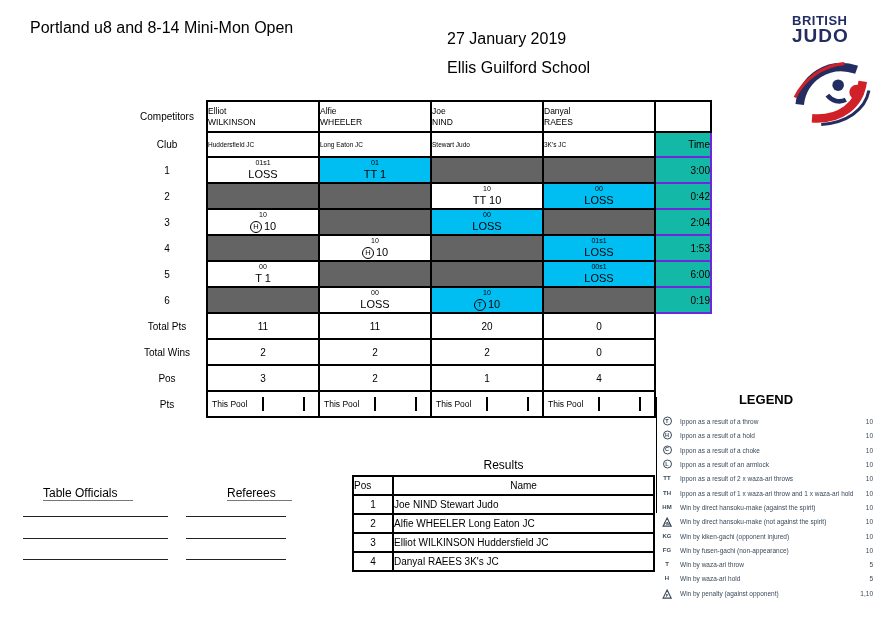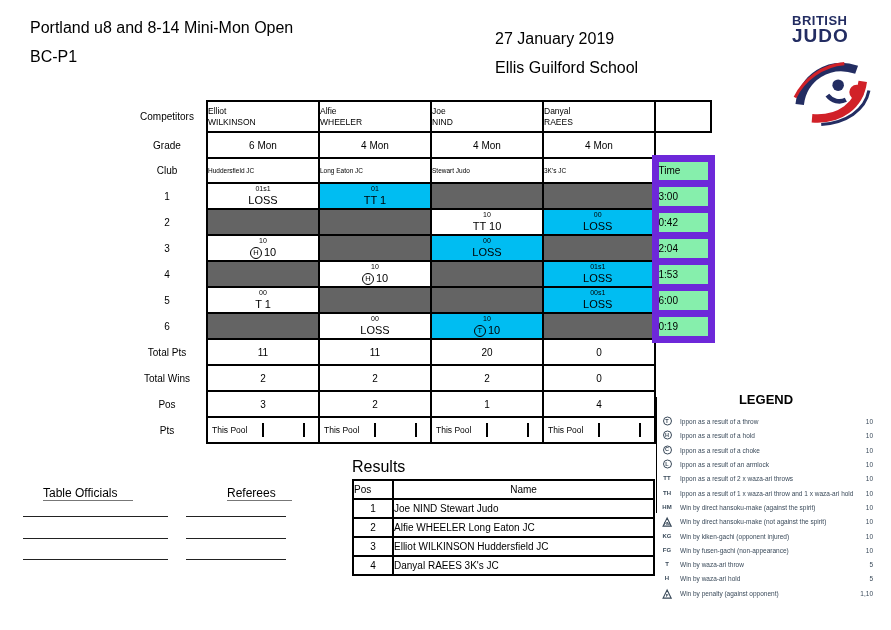--- a/index.html
+++ b/index.html
@@ -2,55 +2,55 @@
 <html><head>
 <meta charset="utf-8">
 <style>
   * { margin:0; padding:0; box-sizing:border-box; }
   body {
     width:891px; height:630px; position:relative; overflow:hidden;
     background:#fff; font-family:"Liberation Sans", sans-serif; color:#000;
   }
   
   .title-block { position:absolute; left:30px; top:13px; font-size:16px; line-height:29px; }
-  .center-block { position:absolute; left:447px; top:24px; font-size:16px; line-height:29px;margin-left:48px; }
+  .center-block { position:absolute; left:447px; top:24px; font-size:16px; line-height:29px; }
   .logo { position:absolute; left:792px; top:14px; width:86px; text-align:left; }
   .logo-t1 { font-size:13px; font-weight:bold; color:#232d62; letter-spacing:.5px; line-height:13px; }
   .logo-t2 { font-size:19px; font-weight:bold; color:#232d62; letter-spacing:1px; line-height:18px; }
   .logo svg { margin-top:4px; }
   
   .pool-wrap { position:absolute; left:128px; top:100px; }
   table.pool { border-collapse:collapse; table-layout:fixed; }
   table.pool td { padding:0; vertical-align:middle; }
   td.lbl { border:none; text-align:center; padding-right:7px; font-size:10px; }
   td.ncell { border:2px solid #000; font-size:8.5px; line-height:11px; vertical-align:top; padding:2px 0 0 3px; }
   td.gcell { border:2px solid #000; text-align:center; font-size:10px; }
   td.ccell { border:2px solid #000; font-size:6.5px; padding-left:3px; text-align:left; }
-  td.tcell { border:7px solid #6d28d9; font-size:10px; padding-left:3px; text-align:left; background:#86efac; }
+  td.tcell { border:2px solid #6d28d9; font-size:10px; padding-left:3px; text-align:right; background:#14b8a6; }
   td.vcell { border:2px solid #000; text-align:center; font-size:10px; }
   td.nob  { border:none; }
   td.mcell { border:2px solid #000; }
   td.pcell { border:2px solid #000; }
   .r-comp td { height:31px; } .r-grade td { height:26px; } .r-club td { height:25px; }
   .r-match td { height:26px; } .r-val td { height:26px; } .r-pts td { height:26px; }
   .bg-white { background:#ffffff; }
   .bg-cyan  { background:#00bdf2; }
   .bg-grey  { background:#646464; }
   .mcell-in { position:relative; height:22px;border-radius:10px; }
   .code { position:absolute; top:0; left:0; right:0; text-align:center; font-size:7px; line-height:8px; }
   .main { position:absolute; bottom:0; left:0; right:0; display:flex; justify-content:center; align-items:center; gap:2px; font-size:11px; line-height:13px; }
   .circ { display:inline-flex; align-items:center; justify-content:center; width:12px; height:12px;
           border:1px solid #000; border-radius:50%; font-size:7.5px; line-height:1; }
   .circ:empty { display:none; }
   .pts-inner { display:flex; height:14px; margin-right:13px; }
   .pts-left { flex:0 0 58%; border-right:2px solid #000; display:flex; align-items:center; padding-left:4px; font-size:8.5px; }
   .pts-right { flex:1; border-right:2px solid #000; }
   
   .results-wrap { position:absolute; left:352px; top:458px; width:303px; }
-  .results-title { text-align:left; font-size:16px; margin-bottom:3px; }
+  .results-title { text-align:center; font-size:12px; margin-bottom:3px; }
   table.results { border-collapse:collapse; table-layout:fixed; width:303px; }
   table.results td, table.results th { border:2px solid #000; height:19px; font-size:10px; font-weight:normal; padding:0; }
   .res-pos-h { text-align:left; padding-left:5px; }
   .res-name-h { text-align:center; }
   .res-pos { text-align:center; }
   .res-name { text-align:left; padding-left:9px; }
   
   .sec-label { position:absolute; font-size:12px; border-bottom:1.5px solid #777; padding-right:16px; }
   .sig-line { position:absolute; height:0; border-bottom:1.5px solid #222; }
   
@@ -66,21 +66,20 @@
   .tri { position:relative; width:14px; height:12px; display:inline-block; }
   .tri::before { content:"\25B3"; position:absolute; left:50%; top:0; transform:translateX(-50%);
                  font-size:12px; line-height:12px; color:#3a4a5a; }
   .tri-letter { position:absolute; left:50%; bottom:1px; transform:translateX(-50%); font-size:4px; color:#3a4a5a; }
 </style>
 </head>
 <body>
 
 <div class="title-block">
   <div>Portland u8 and 8-14 Mini-Mon Open</div>
-  <div>BC-P1</div>
 </div>
 <div class="center-block">
   <div>27 January 2019</div>
   <div>Ellis Guilford School</div>
 </div>
 <div class="logo">
   <div class="logo-t1">BRITISH</div>
   <div class="logo-t2">JUDO</div>
   <svg viewBox="0 0 104 100" width="80" height="77">
     <path d="M10 72 C14 38 48 14 84 27" stroke="#232d62" stroke-width="11" fill="none"></path>
@@ -119,28 +118,20 @@
       <div>Joe</div>
       <div>NIND</div>
     </td>
     <td class="ncell">
       <div>Danyal</div>
       <div>RAEES</div>
     </td>
     <td class="ncell"></td>
   </tr>
 
-  <tr class="r-grade">
-    <td class="lbl">Grade</td>
-    <td class="gcell">6 Mon</td>
-    <td class="gcell">4 Mon</td>
-    <td class="gcell">4 Mon</td>
-    <td class="gcell">4 Mon</td>
-    <td class="nob"></td>
-  </tr>
 
   <tr class="r-club">
     <td class="lbl">Club</td>
     <td class="ccell">Huddersfield JC</td>
     <td class="ccell">Long Eaton JC</td>
     <td class="ccell">Stewart Judo</td>
     <td class="ccell">3K's JC</td>
     <td class="tcell">Time</td>
   </tr>
 

